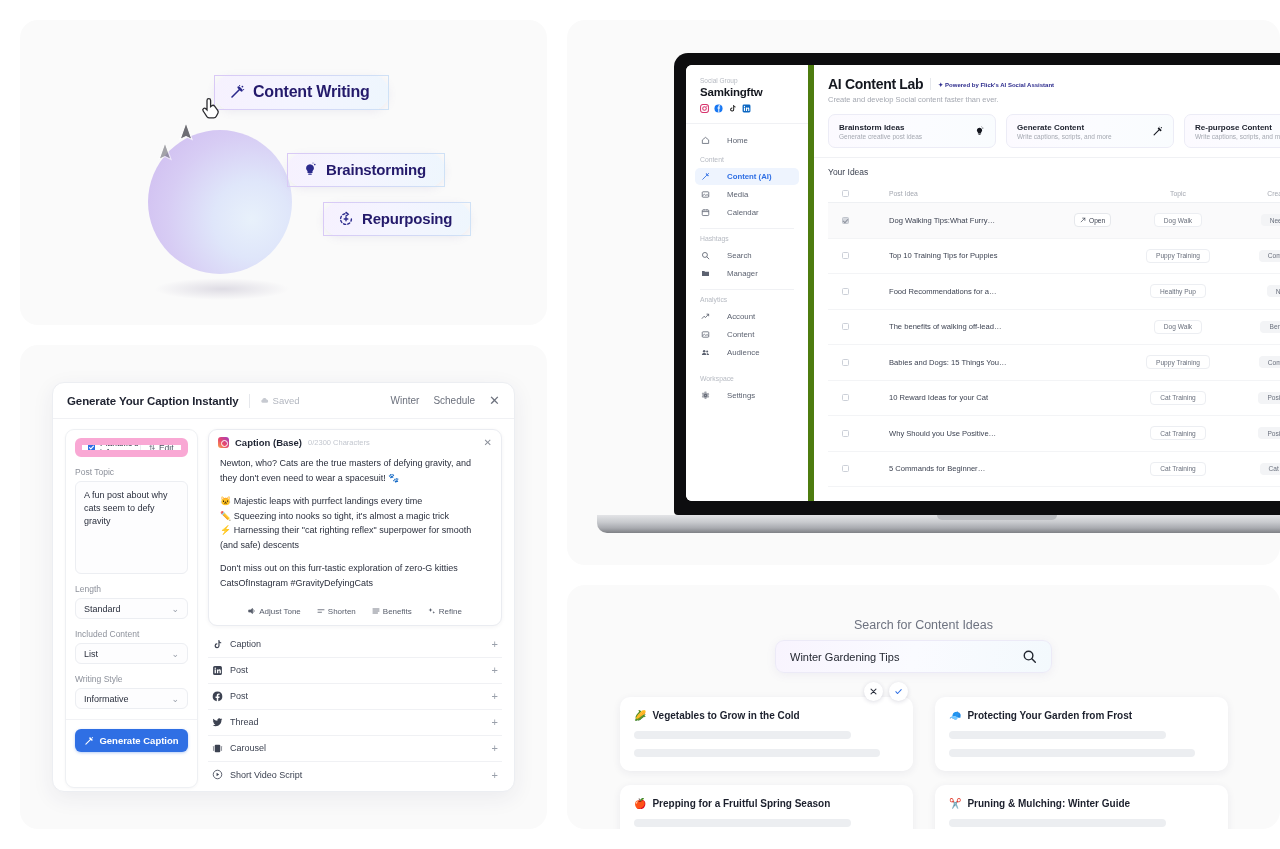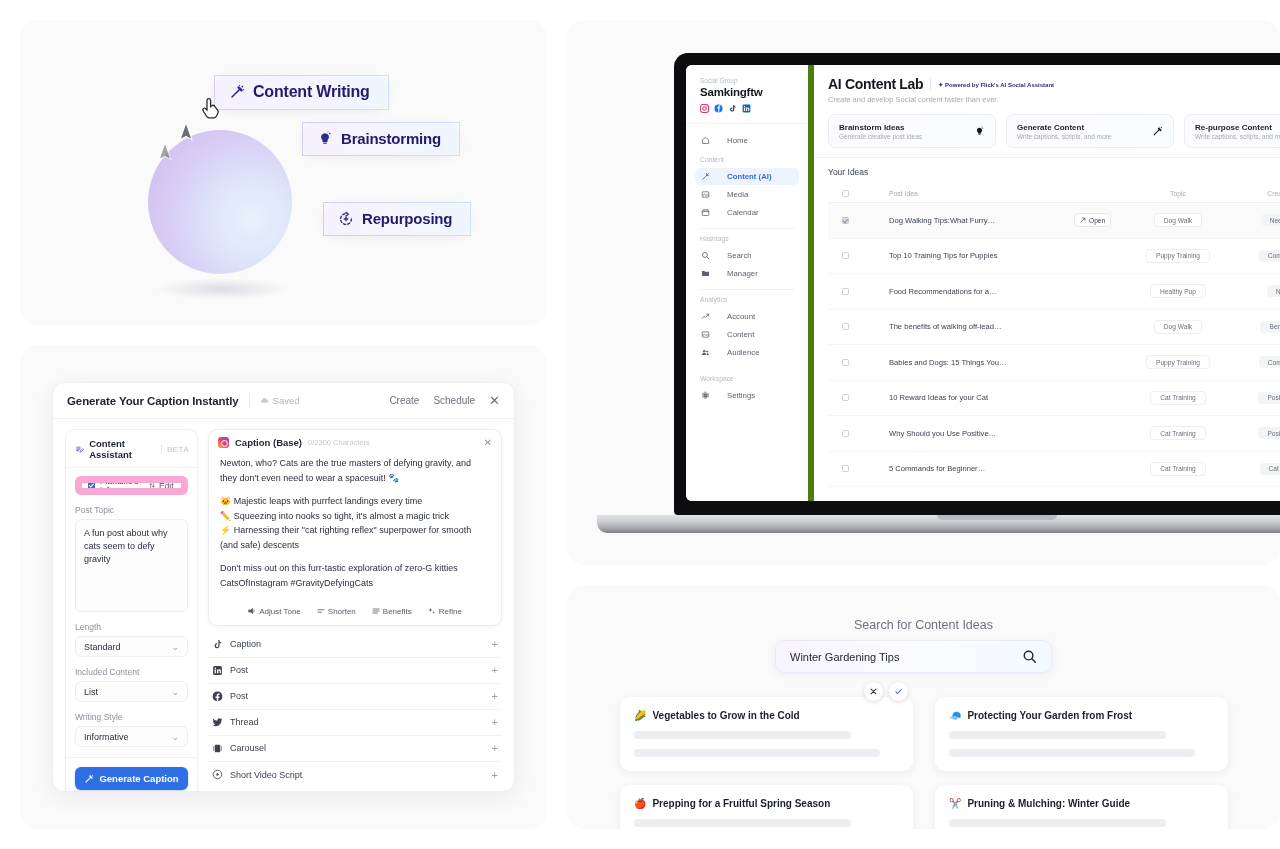--- a/index.html
+++ b/index.html
@@ -32,21 +32,21 @@
     position: absolute; display:flex; align-items:center; gap:8px;
     padding: 7px 18px 8px 14px; border-radius: 999px;
     background: linear-gradient(100deg,#f6f1fe 0%,#f4f4ff 45%,#eef6fd 100%);
     border: 1.2px solid; border-image: linear-gradient(100deg,#d9c9f6,#cfe2f6) 1;
     border-color:#ddd2f3;
     box-shadow: 0 2px 8px rgba(120,110,170,.10);
     color:#241a6b; font-weight:700; font-size:16px; letter-spacing:-.2px; white-space:nowrap;
   }
   .pill .ic { width:16px; height:16px; flex:0 0 16px; display:block; }
   #pill-writing  { left: 194px; top: 55px; }
-  #pill-brain    { left: 267px; top: 102px; font-size:15px;margin-left:15px; }
+  #pill-brain    { left: 267px; top: 133px; font-size:15px; }
   #pill-repurp   { left: 303px; top: 182px; font-size:15px; }
 
   .cursor { position:absolute; width:22px; height:26px; }
   #cursor-hand { left:180px; top:76px; }
   #cursor-a { left:155px; top:100px; opacity:.85; }
   #cursor-b { left:134px; top:120px; opacity:.6; }
 
   
   #panel-caption { left: 20px; top: 345px; width: 527px; height: 484px; background:#fafafa; }
   .cap-window {
@@ -256,40 +256,29 @@
       <div class="cap-head">
         <div class="cap-title">Generate Your Caption Instantly</div>
         <div class="cap-sep"></div>
         <div class="cap-saved">
           <svg width="9" height="9" viewBox="0 0 16 16">
             <path d="M4.4 12h7a3 3 0 0 0 .3-6 4 4 0 0 0-7.6.8A2.7 2.7 0 0 0 4.4 12Z" fill="#c7cad1"></path>
           </svg>
           <span>Saved</span>
         </div>
         <div class="cap-head-right">
-          <span class="act">Create</span>
+          <span class="act">Winter</span>
           <span class="act">Schedule</span>
           <span class="cap-x">✕</span>
         </div>
       </div>
 
       <div class="cap-body">
 
         <div class="assistant">
-          <div class="asst-head">
-            <svg width="11" height="11" viewBox="0 0 16 16" fill="#4b48c9">
-              <rect x="2" y="3" width="8" height="1.6" rx=".8"></rect>
-              <rect x="2" y="6.2" width="8" height="1.6" rx=".8"></rect>
-              <rect x="2" y="9.4" width="5" height="1.6" rx=".8"></rect>
-              <path d="M13.6 6.4 L9.2 10.8 l-.5 2 2-.5 4.4-4.4z" fill="none" stroke="#4b48c9" stroke-width="1.2"></path>
-            </svg>
-            <span class="t">Content Assistant</span>
-            <span class="bar"></span>
-            <span class="beta">BETA</span>
-          </div>
 
           <div class="asst-inner">
             <div class="chip-row">
               <div class="chip-left">
                 <span class="chip-check">
                   <svg viewBox="0 0 16 16" fill="none" stroke="#fff" stroke-width="2.6" stroke-linecap="round">
                       <path d="M3.5 8.4 6.4 11.3 12.5 5"></path>
                     </svg>
                 </span>
                 <span>Plants.io's info</span>

